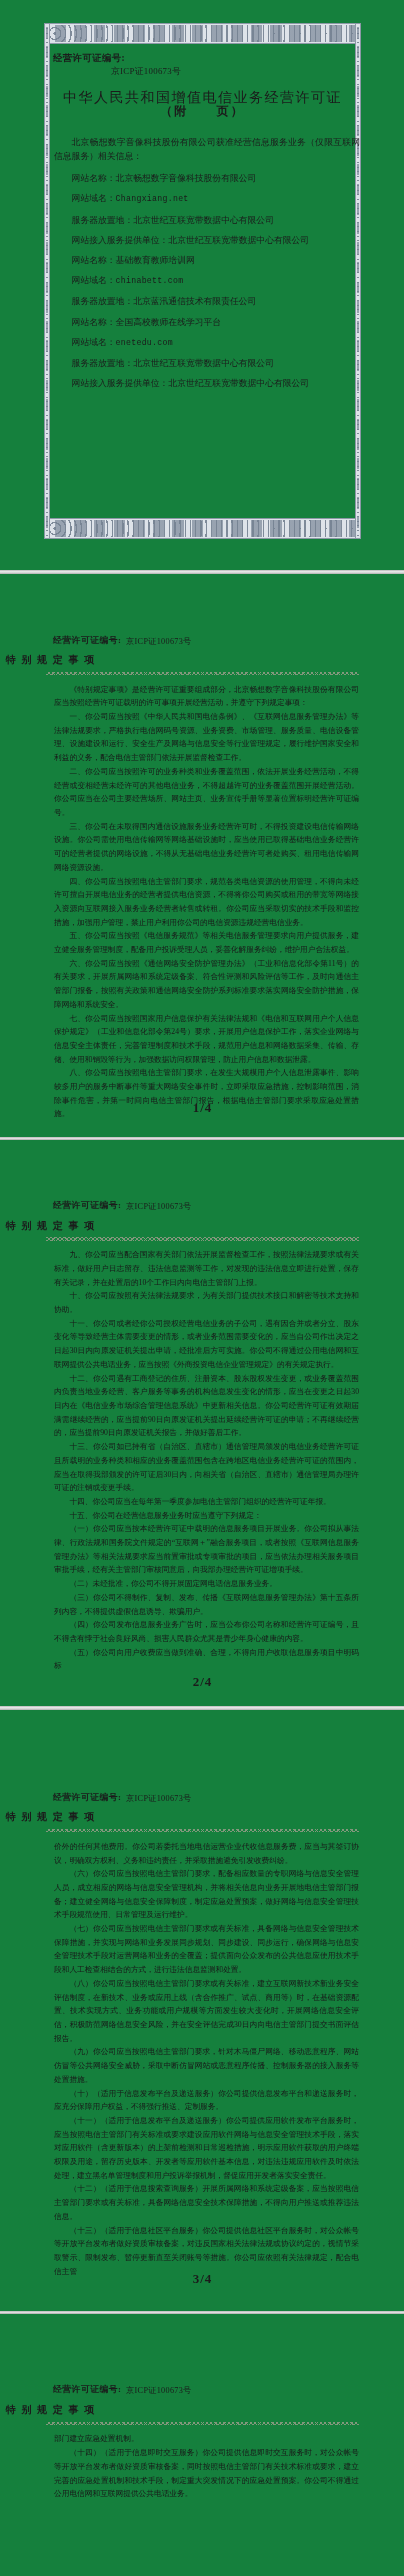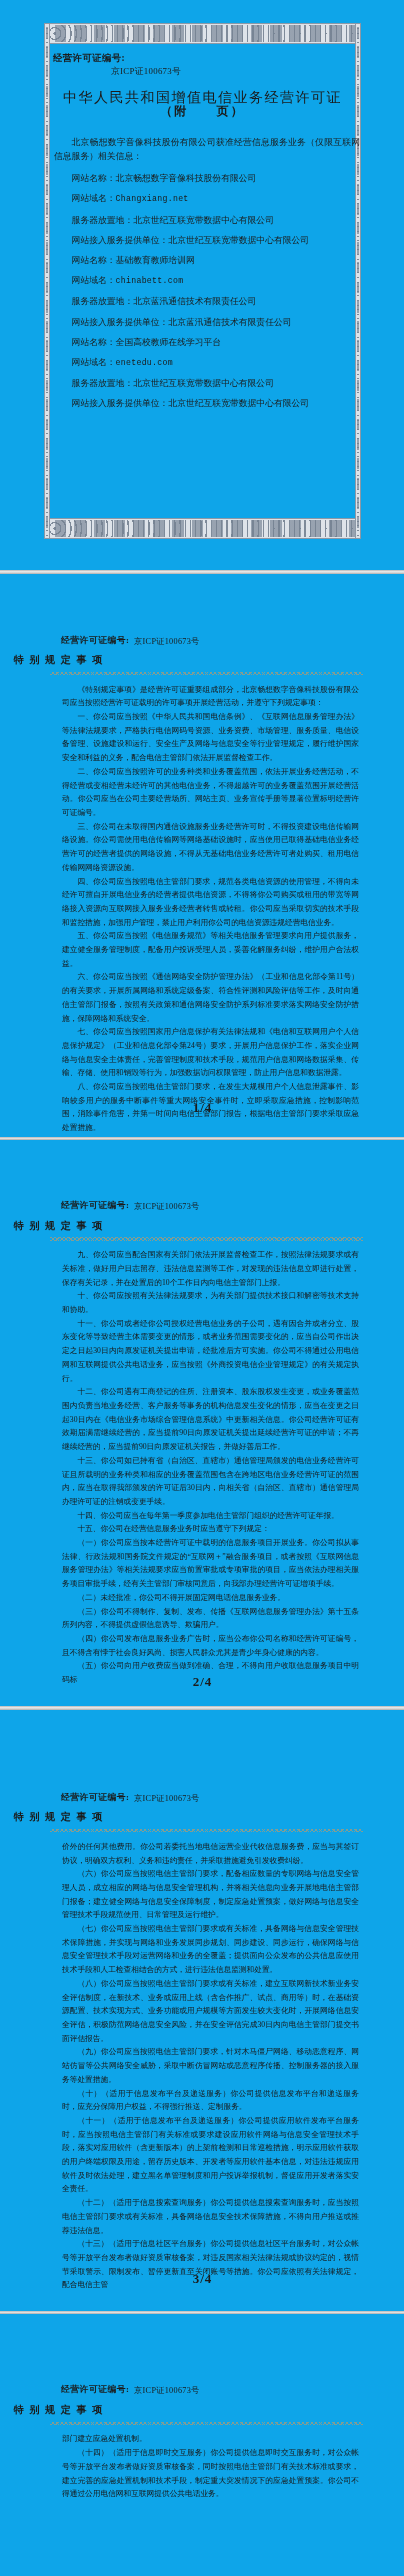--- a/index.html
+++ b/index.html
@@ -1,21 +1,21 @@
 <!DOCTYPE html>
 <html style="font-size:8.2px"><head>
 <meta charset="utf-8">
 <style>
   html,body{margin:0;padding:0;}
   body{
     width:405px;background:#ffffff;color:#1b1b1b;
     font-family:"Liberation Serif","DejaVu Serif",serif;
   }
   .doc{width:405px;}
-  .page{position:relative;background:#0ea5e9;overflow:hidden;padding-left:8px;}
+  .page{position:relative;background:#15803d;overflow:hidden;}
 
   
   .sep{
     height:3.6px;box-sizing:border-box;
     background:linear-gradient(#ececec,#d2d2d2);
     border-top:0.5px solid #c6c6c6;border-bottom:0.5px solid #bcbcbc;
   }
 
   
   .cert{height:570px;}
@@ -91,21 +91,20 @@
     <div class="cert-body">
       <p class="cert-intro">北京畅想数字音像科技股份有限公司获准经营信息服务业务（仅限互联网信息服务）相关信息：</p>
       <div id="entries">
           <p class="entry"><span>网站名称：</span><span>北京畅想数字音像科技股份有限公司</span></p>
           <p class="entry"><span>网站域名：</span><span class="mono">Changxiang.net</span></p>
           <p class="entry"><span>服务器放置地：</span><span>北京世纪互联宽带数据中心有限公司</span></p>
           <p class="entry"><span>网站接入服务提供单位：</span><span>北京世纪互联宽带数据中心有限公司</span></p>
           <p class="entry"><span>网站名称：</span><span>基础教育教师培训网</span></p>
           <p class="entry"><span>网站域名：</span><span class="mono">chinabett.com</span></p>
           <p class="entry"><span>服务器放置地：</span><span>北京蓝汛通信技术有限责任公司</span></p>
-          <p class="entry"><span>网站接入服务提供单位：</span><span>北京蓝汛通信技术有限责任公司</span></p>
           <p class="entry"><span>网站名称：</span><span>全国高校教师在线学习平台</span></p>
           <p class="entry"><span>网站域名：</span><span class="mono">enetedu.com</span></p>
           <p class="entry"><span>服务器放置地：</span><span>北京世纪互联宽带数据中心有限公司</span></p>
           <p class="entry"><span>网站接入服务提供单位：</span><span>北京世纪互联宽带数据中心有限公司</span></p>
         </div>
     </div>
   </section>
 
   <div class="sep"></div>
 
@@ -163,21 +162,21 @@
     <h2>特别规定事项</h2>
     <div class="zigzag"></div>
     <div class="pbody">
         <p class="para cont">价外的任何其他费用。你公司若委托当地电信运营企业代收信息服务费，应当与其签订协议，明确双方权利、义务和违约责任，并采取措施避免引发收费纠纷。</p>
         <p class="para">（六）你公司应当按照电信主管部门要求，配备相应数量的专职网络与信息安全管理人员，成立相应的网络与信息安全管理机构，并将相关信息向业务开展地电信主管部门报备；建立健全网络与信息安全保障制度，制定应急处置预案，做好网络与信息安全管理技术手段规范使用、日常管理及运行维护。</p>
         <p class="para">（七）你公司应当按照电信主管部门要求或有关标准，具备网络与信息安全管理技术保障措施，并实现与网络和业务发展同步规划、同步建设、同步运行，确保网络与信息安全管理技术手段对运营网络和业务的全覆盖；提供面向公众发布的公共信息应使用技术手段和人工检查相结合的方式，进行违法信息监测和处置。</p>
         <p class="para">（八）你公司应当按照电信主管部门要求或有关标准，建立互联网新技术新业务安全评估制度，在新技术、业务或应用上线（含合作推广、试点、商用等）时，在基础资源配置、技术实现方式、业务功能或用户规模等方面发生较大变化时，开展网络信息安全评估，积极防范网络信息安全风险，并在安全评估完成30日内向电信主管部门提交书面评估报告。</p>
         <p class="para">（九）你公司应当按照电信主管部门要求，针对木马僵尸网络、移动恶意程序、网站仿冒等公共网络安全威胁，采取中断仿冒网站或恶意程序传播、控制服务器的接入服务等处置措施。</p>
         <p class="para">（十）（适用于信息发布平台及递送服务）你公司提供信息发布平台和递送服务时，应充分保障用户权益，不得强行推送、定制服务。</p>
         <p class="para">（十一）（适用于信息发布平台及递送服务）你公司提供应用软件发布平台服务时，应当按照电信主管部门有关标准或要求建设应用软件网络与信息安全管理技术手段，落实对应用软件（含更新版本）的上架前检测和日常巡检措施，明示应用软件获取的用户终端权限及用途，留存历史版本、开发者等应用软件基本信息，对违法违规应用软件及时依法处理，建立黑名单管理制度和用户投诉举报机制，督促应用开发者落实安全责任。</p>
-        <p class="para">（十二）（适用于信息搜索查询服务）你公司提供信息搜索查询服务时，应当按照电信主管部门要求或有关标准，具备网络信息安全技术保障措施，不得向用户推送或推荐违法信息。</p>
+        <p class="para">（十二）（适用于信息搜索查询服务）开展所属网络和系统定级备案，应当按照电信主管部门要求或有关标准，具备网络信息安全技术保障措施，不得向用户推送或推荐违法信息。</p>
         <p class="para">（十三）（适用于信息社区平台服务）你公司提供信息社区平台服务时，对公众帐号等开放平台发布者做好资质审核备案，对违反国家相关法律法规或协议约定的，视情节采取警示、限制发布、暂停更新直至关闭账号等措施。你公司应依照有关法律规定，配合电信主管</p>
       </div>
     <div class="pgno">3/4</div>
   </section>
 
   <div class="sep"></div>
 
   <section class="page prov pg5">
     <div class="hdr">
       <span class="lbl">经营许可证编号:</span><span class="val">京ICP证100673号</span>

